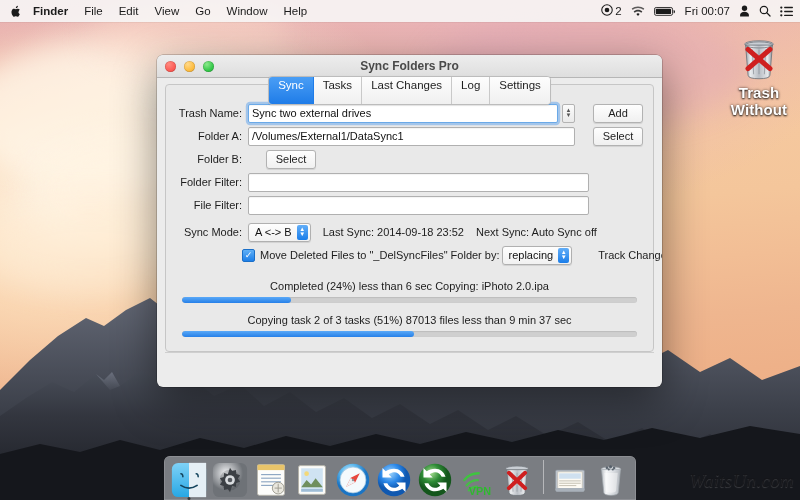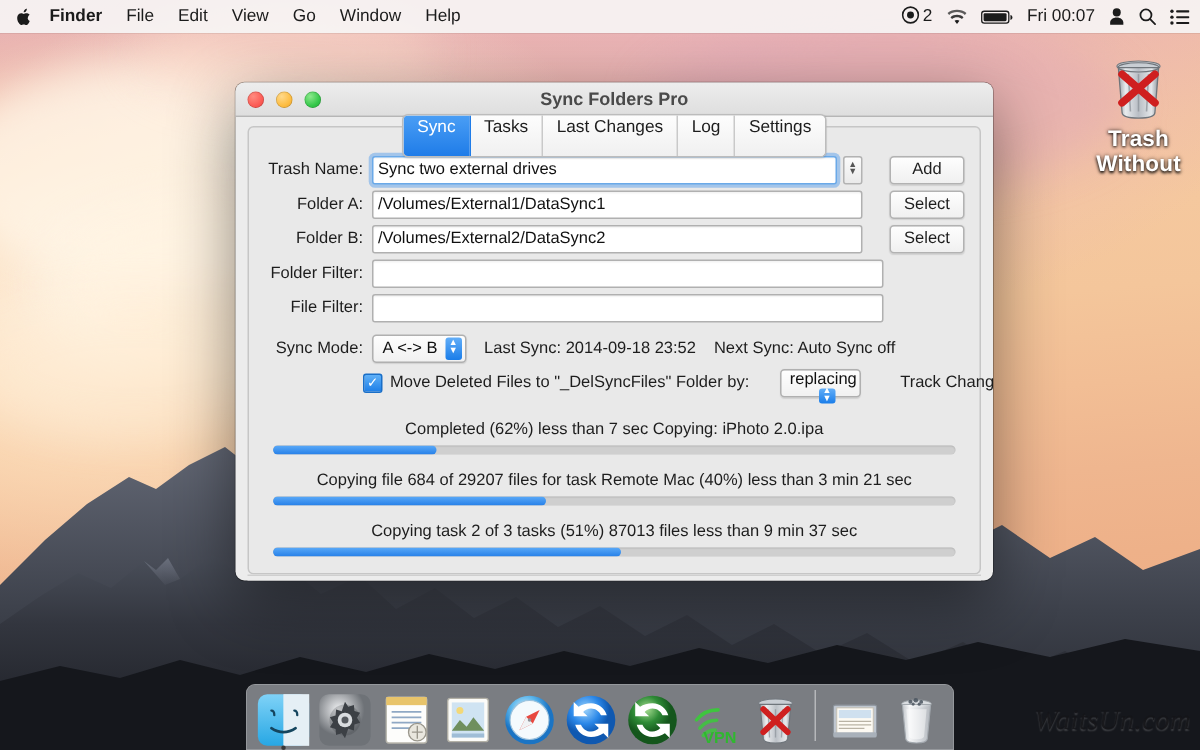--- a/index.html
+++ b/index.html
@@ -379,21 +379,20 @@
         </div>
 
         <div class="row">
           <div class="lab">Folder A:</div>
           <div class="fld">/Volumes/External1/DataSync1</div>
           <div class="btn">Select</div>
         </div>
 
         <div class="row">
           <div class="lab">Folder B:</div>
-          <div class="fld">/Volumes/External2/DataSync2</div>
           <div class="btn">Select</div>
         </div>
 
         <div class="row">
           <div class="lab">Folder Filter:</div>
           <div class="fld"></div>
           <div class="spacer48"></div>
         </div>
 
         <div class="row">
@@ -413,44 +412,38 @@
           </div>
           <div class="inf">Last Sync: 2014-09-18 23:52</div>
           <div class="inf">Next Sync: Auto Sync off</div>
         </div>
 
         <div class="crow">
           <div class="cbx">
             <span>✓</span>
           </div>
           <div class="ctxt">Move Deleted Files to "_DelSyncFiles" Folder by:</div>
-          <div class="popup" style="margin-left:20px;flex-direction:column;">
+          <div class="popup" style="margin-left:2px;">
             <span>replacing</span>
             <span class="pstep">
               <span class="a">▲</span>
               <span class="a">▼</span>
             </span>
           </div>
           <div class="ctxt" style="margin-left:26px;">Track Changes</div>
 
         </div>
 
       </div>
 
       <div class="progs">
         <div class="pg">
-          <div class="pgtxt">Completed (62%) less than 7 sec Copying: iPhoto 2.0.ipa</div>
+          <div class="pgtxt">Completed (24%) less than 6 sec Copying: iPhoto 2.0.ipa</div>
           <div class="pgbar">
             <div class="pgfill" id="pf0" style="width: 24%;"></div>
-          </div>
-        </div>
-        <div class="pg">
-          <div class="pgtxt">Copying file 684 of 29207 files for task Remote Mac (40%) less than 3 min 21 sec</div>
-          <div class="pgbar">
-            <div class="pgfill" id="pf1" style="width: 40%;"></div>
           </div>
         </div>
         <div class="pg">
           <div class="pgtxt">Copying task 2 of 3 tasks (51%) 87013 files less than 9 min 37 sec</div>
           <div class="pgbar">
             <div class="pgfill" id="pf2" style="width: 51%;"></div>
           </div>
         </div>
       </div>
 

